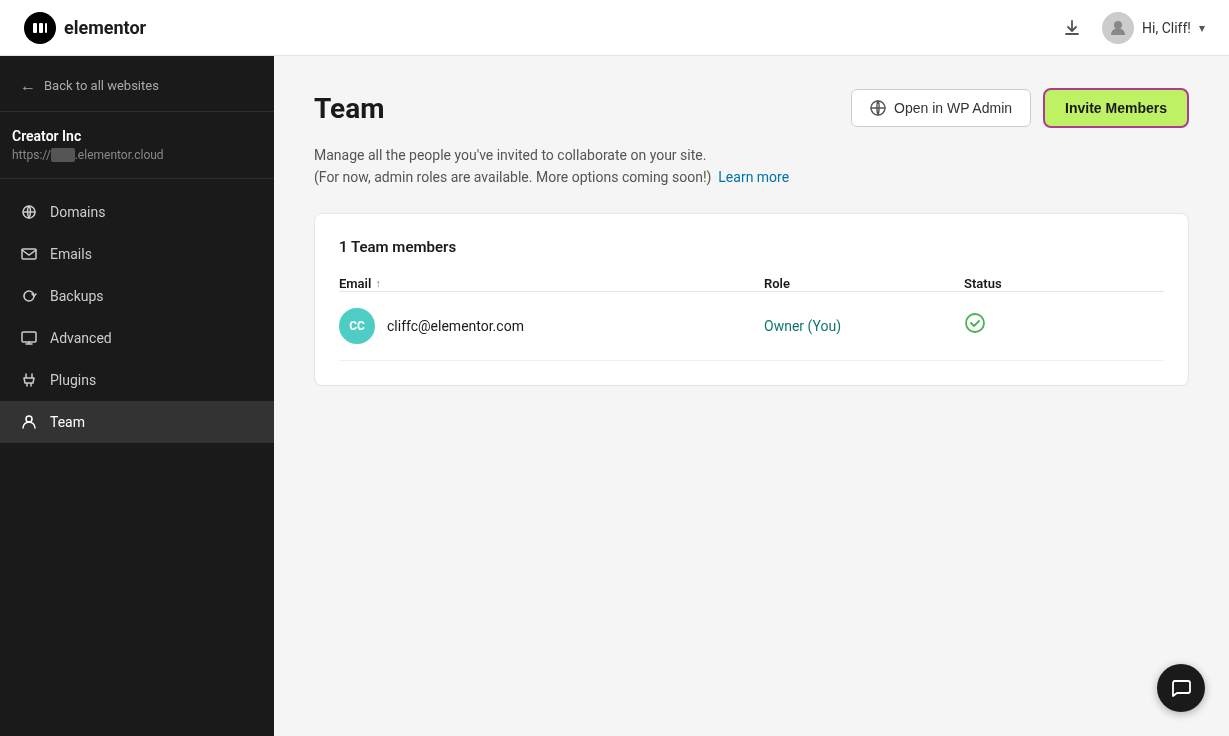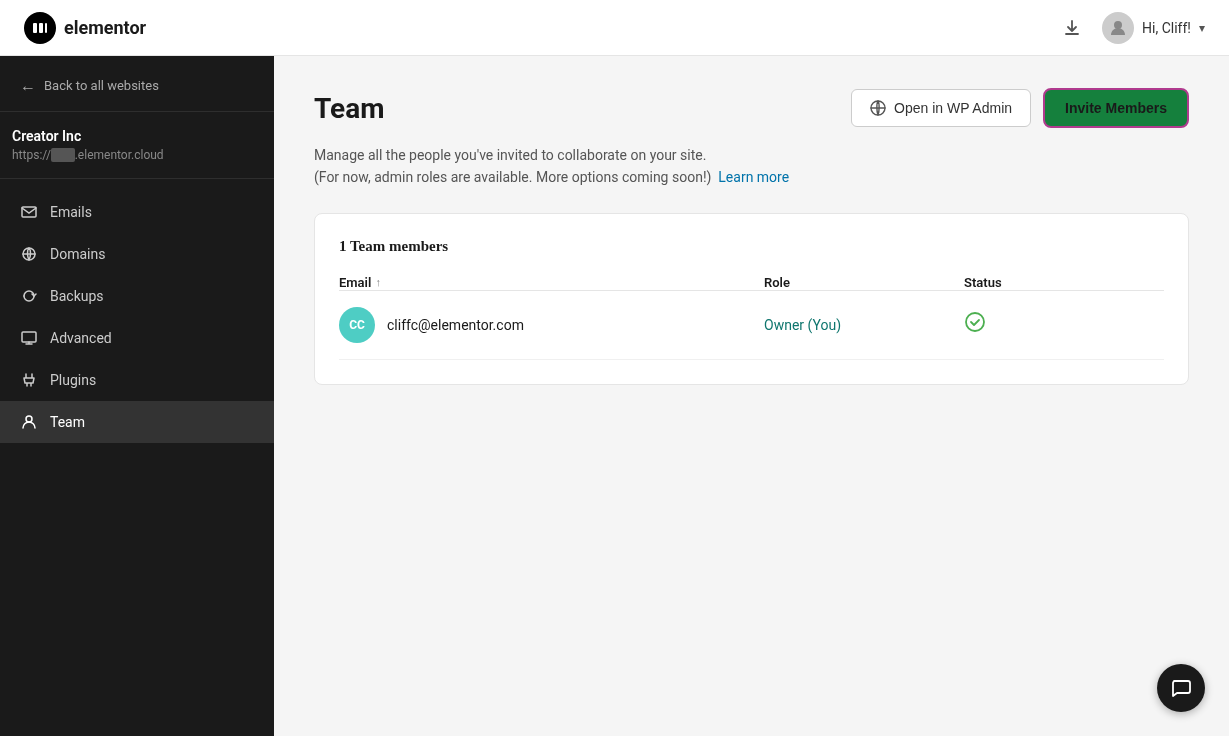--- a/index.html
+++ b/index.html
@@ -190,21 +190,21 @@
       padding: 10px 18px;
       border: 1px solid #ccc;
       background: #fff;
       border-radius: 6px;
       font-size: 14px;
       color: #333;
       cursor: pointer;
     }
     .btn-invite {
       padding: 10px 20px;
-      background: #15803d;
+      background: #bef264;
       border: 2.5px solid #b03a8e;
       border-radius: 8px;
       font-size: 14px;
       font-weight: 700;
       color: #1a1a1a;
       cursor: pointer;
     }
     .page-description {
       font-size: 14px;
       color: #555;
@@ -221,21 +221,20 @@
       background: #fff;
       border-radius: 8px;
       border: 1px solid #e5e5e5;
       padding: 24px;
     }
     .team-count {
       font-size: 15px;
       font-weight: 600;
       color: #1a1a1a;
       margin-bottom: 20px;
-      font-family: Liberation Serif, serif;
     }
     .table-header {
       display: grid;
       grid-template-columns: 1fr 200px 200px;
       border-bottom: 1px solid #e5e5e5;
     }
     .table-col-header {
       font-size: 13px;
       font-weight: 600;
       color: #1a1a1a;
@@ -352,35 +351,35 @@
         <span class="site-url-blur">&nbsp;&nbsp;&nbsp;&nbsp;&nbsp;&nbsp;&nbsp;&nbsp;</span>
         <span>.elementor.cloud</span>
       </div>
     </div>
     <nav class="sidebar-nav">
 
 
       <div class="nav-item">
         <div class="nav-icon">
           <svg width="16" height="16" viewBox="0 0 16 16" fill="none" stroke="#ccc" stroke-width="1.5">
+            <circle cx="8" cy="8" r="6"></circle>
+            <path d="M8 2c-2 2-2 8 0 12M8 2c2 2 2 8 0 12M2 8h12" stroke-linecap="round"></path>
+          </svg>
+        </div>
+        <span class="nav-label">Domains</span>
+      </div>
+
+      <div class="nav-item">
+        <div class="nav-icon">
+          <svg width="16" height="16" viewBox="0 0 16 16" fill="none" stroke="#ccc" stroke-width="1.5">
             <rect x="1" y="3" width="14" height="10" rx="1"></rect>
             <path d="M1 4l7 5 7-5" stroke-linecap="round"></path>
           </svg>
         </div>
         <span class="nav-label">Emails</span>
-      </div>
-
-      <div class="nav-item">
-        <div class="nav-icon">
-          <svg width="16" height="16" viewBox="0 0 16 16" fill="none" stroke="#ccc" stroke-width="1.5">
-            <circle cx="8" cy="8" r="6"></circle>
-            <path d="M8 2c-2 2-2 8 0 12M8 2c2 2 2 8 0 12M2 8h12" stroke-linecap="round"></path>
-          </svg>
-        </div>
-        <span class="nav-label">Domains</span>
       </div>
 
       <div class="nav-item">
         <div class="nav-icon">
           <svg width="16" height="16" viewBox="0 0 16 16" fill="none" stroke="#ccc" stroke-width="1.5">
             <path d="M3 8A5 5 0 0 1 13 8" stroke-linecap="round"></path>
             <path d="M13 8A5 5 0 0 1 3 8" stroke-linecap="round"></path>
             <path d="M11 6l2 2 2-2" stroke-linecap="round" stroke-linejoin="round"></path>
           </svg>
         </div>

